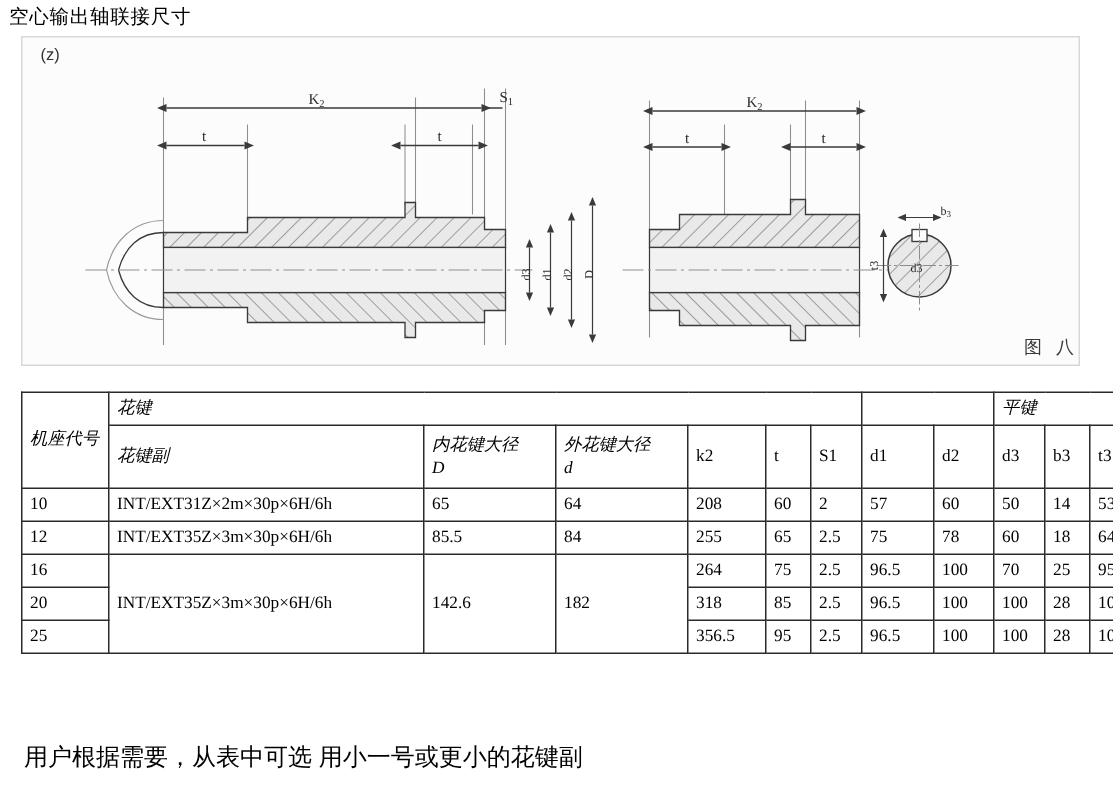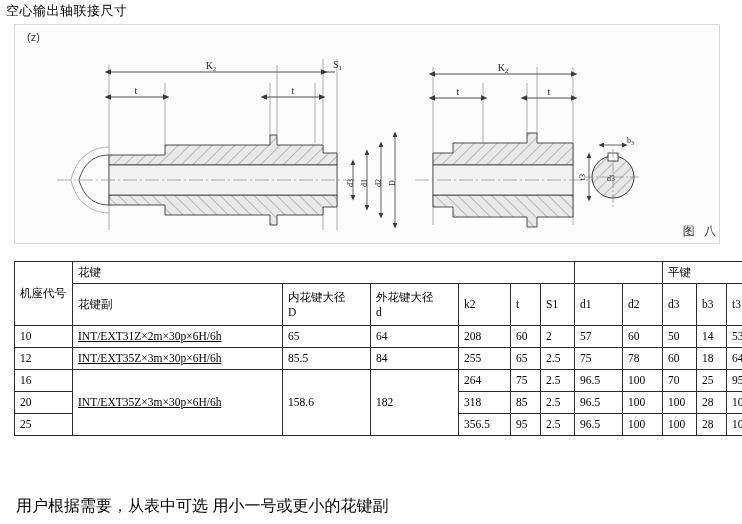--- a/index.html
+++ b/index.html
@@ -97,34 +97,35 @@
     text-align: left;
     vertical-align: middle;
     font-weight: normal;
     background: #ffffff;
     line-height: 15px;
     height: 14px;
   }
   .spec-table .cjk {
     font-family: "Liberation Sans", "DejaVu Sans", sans-serif;
     font-size: 11.5px;
+    font-style: italic;
   }
   .hdr-group {
     height: 20px;
   }
   .hdr-sub {
     height: 42px;
   }
   .cell-code {
     height: 22px;
   }
   .two-line {
     line-height: 16px;
   }
-  .nowrap { white-space: nowrap; text-decoration: underline; }
+  .nowrap { white-space: nowrap; }
 
   
   .footer-note {
     position: absolute;
     left: 16px;
     top: 497px;
     font-size: 16px;
     line-height: 18px;
     white-space: nowrap;
   }
@@ -315,21 +316,21 @@
         <td>75</td>
         <td>78</td>
         <td>60</td>
         <td>18</td>
         <td>64.4</td>
       </tr>
 
       <tr class="cell-code">
         <td>16</td>
         <td rowspan="3" class="nowrap">INT/EXT35Z×3m×30p×6H/6h</td>
-        <td rowspan="3">158.6</td>
+        <td rowspan="3">142.6</td>
         <td rowspan="3">182</td>
         <td>264</td>
         <td>75</td>
         <td>2.5</td>
         <td>96.5</td>
         <td>100</td>
         <td>70</td>
         <td>25</td>
         <td>95.4</td>
       </tr>

